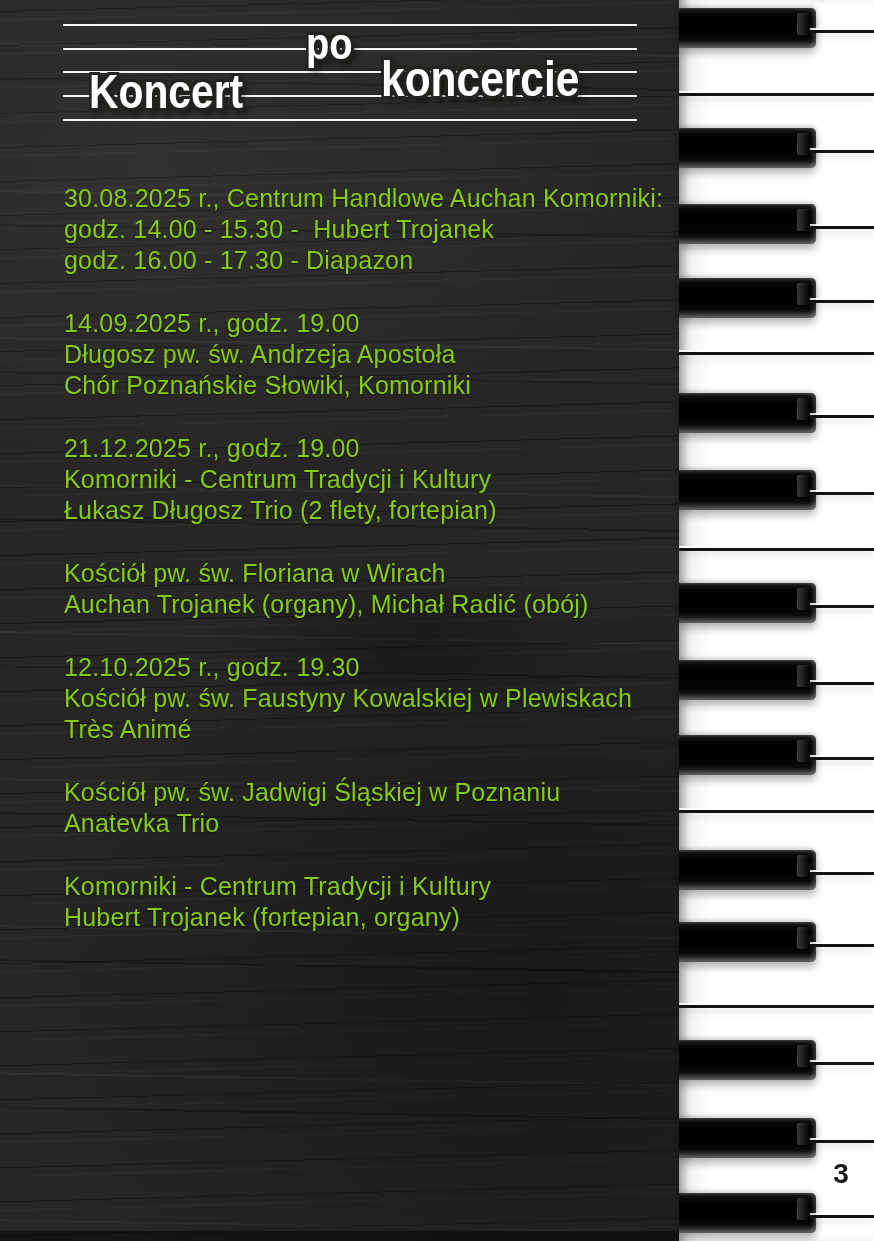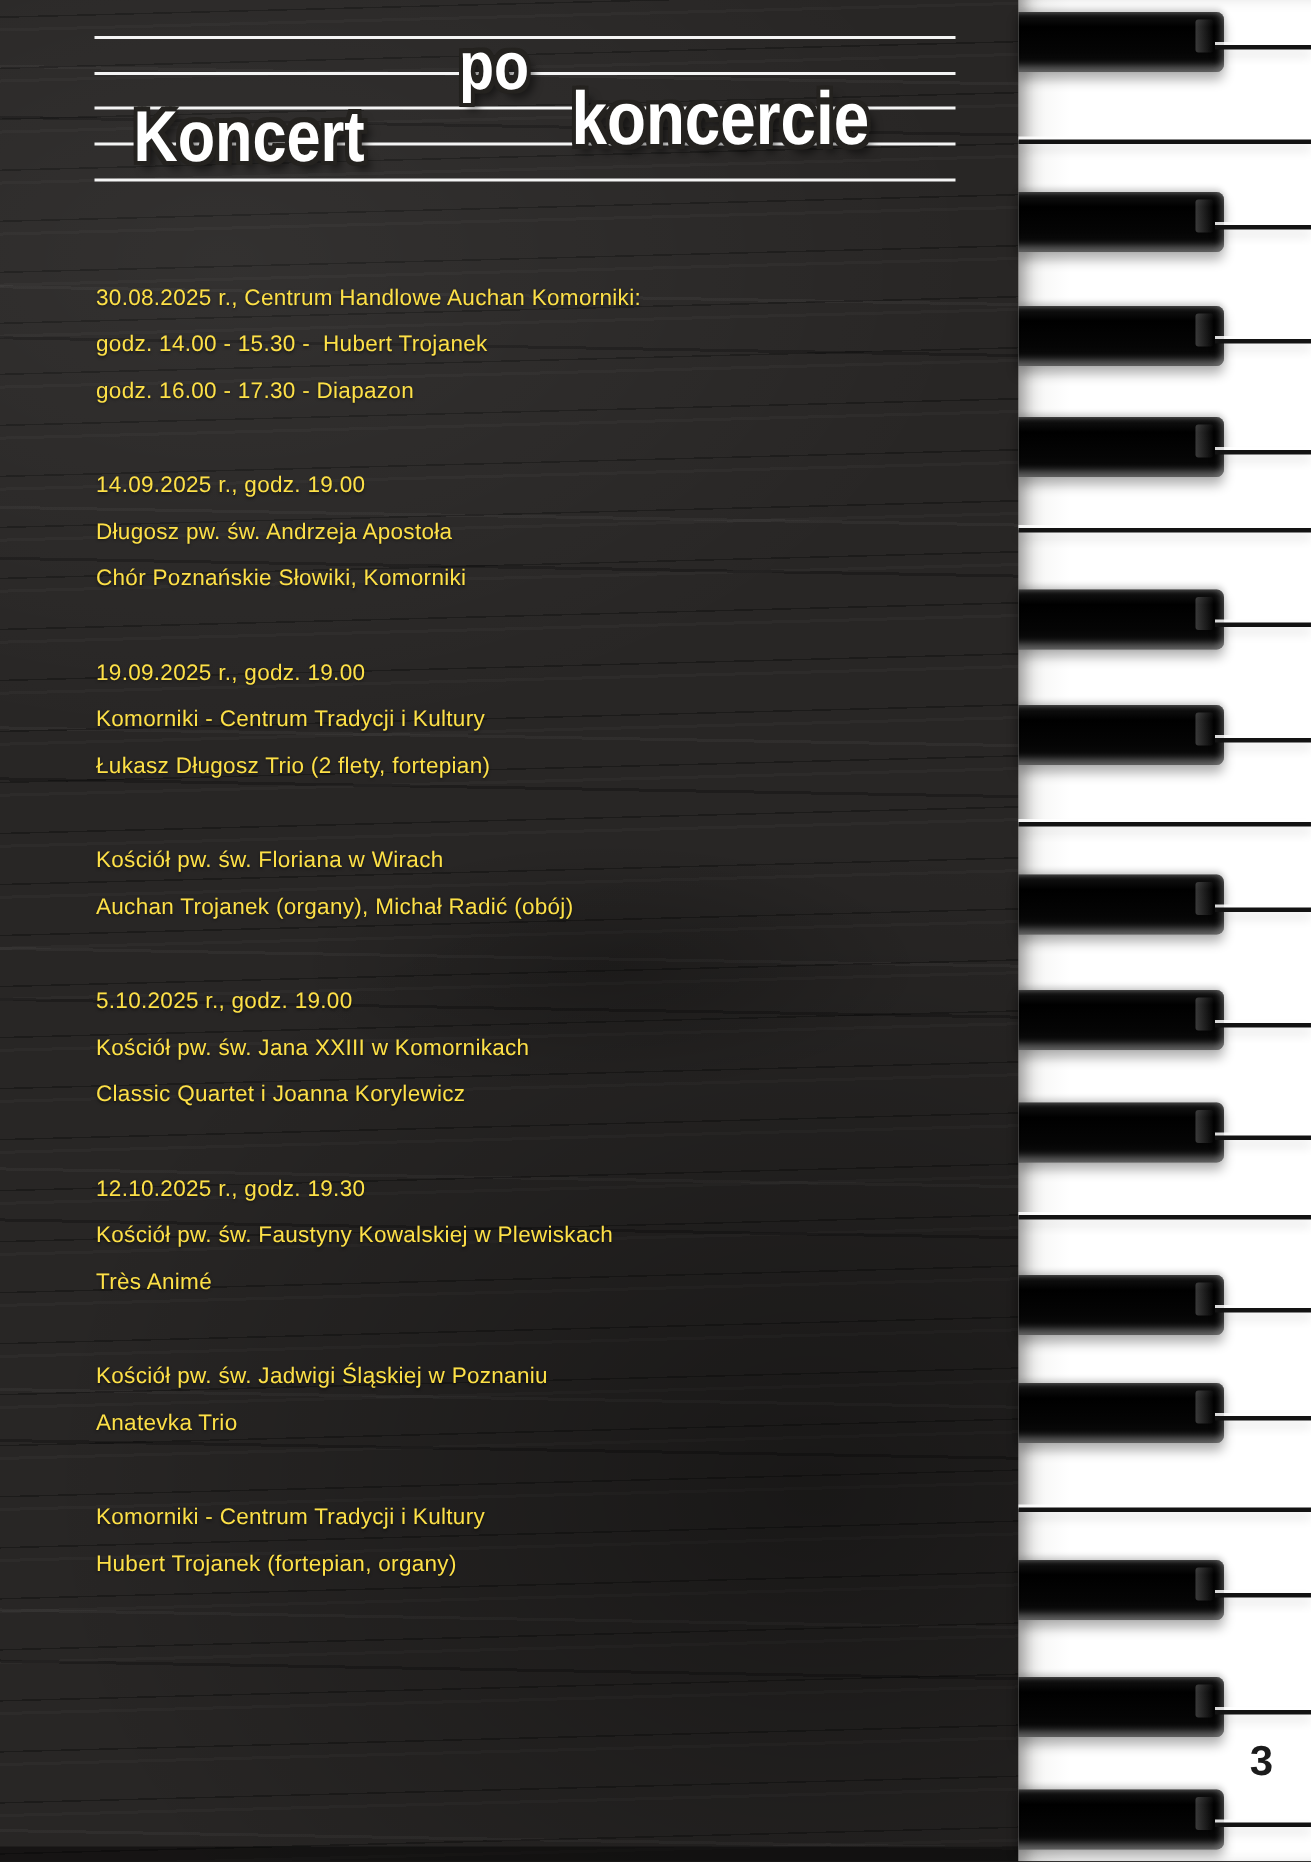--- a/index.html
+++ b/index.html
@@ -45,21 +45,21 @@
        0   -3px 0 #24221f, 0    3px 0 #24221f,
        5px  5px 7px rgba(0,0,0,0.65);
   }
   .w-koncert  {left:89px; top:68px;font-size:48px;}
   .w-po       {left:306px;top:21px;font-size:45px;}
   .w-koncercie{left:381px;top:54px;font-size:50px;}
   
   .events{position:absolute;left:64px;top:183px;width:605px;}
   .event{margin:0 0 32px 0;}
   .event-line{
-    margin:0;font-size:15px;line-height:31px;color:#fde047;
+    margin:0;font-size:25px;line-height:31px;color:#84cc16;
     letter-spacing:0.2px;white-space:pre-wrap;
     text-shadow:0 1px 2px rgba(0,0,0,0.5);
   }
   
   .piano{
     position:absolute;left:679px;top:0;width:195px;height:1241px;
     background:linear-gradient(90deg,#e7e6e5 0px,#f6f6f5 10px,#ffffff 34px);
     box-shadow:inset 10px 0 14px -8px rgba(0,0,0,0.45);
   }
   .black-key{
@@ -113,32 +113,27 @@
         <p class="event-line">30.08.2025 r., Centrum Handlowe Auchan Komorniki:</p>
         <p class="event-line">godz. 14.00 - 15.30 -  Hubert Trojanek</p>
         <p class="event-line">godz. 16.00 - 17.30 - Diapazon</p>
       </div>
       <div class="event">
         <p class="event-line">14.09.2025 r., godz. 19.00</p>
         <p class="event-line">Długosz pw. św. Andrzeja Apostoła</p>
         <p class="event-line">Chór Poznańskie Słowiki, Komorniki</p>
       </div>
       <div class="event">
-        <p class="event-line">19.09.2025 r., godz. 19.00</p>
+        <p class="event-line">21.12.2025 r., godz. 19.00</p>
         <p class="event-line">Komorniki - Centrum Tradycji i Kultury</p>
         <p class="event-line">Łukasz Długosz Trio (2 flety, fortepian)</p>
       </div>
       <div class="event">
         <p class="event-line">Kościół pw. św. Floriana w Wirach</p>
         <p class="event-line">Auchan Trojanek (organy), Michał Radić (obój)</p>
-      </div>
-      <div class="event">
-        <p class="event-line">5.10.2025 r., godz. 19.00</p>
-        <p class="event-line">Kościół pw. św. Jana XXIII w Komornikach</p>
-        <p class="event-line">Classic Quartet i Joanna Korylewicz</p>
       </div>
       <div class="event">
         <p class="event-line">12.10.2025 r., godz. 19.30</p>
         <p class="event-line">Kościół pw. św. Faustyny Kowalskiej w Plewiskach</p>
         <p class="event-line">Très Animé</p>
       </div>
       <div class="event">
         <p class="event-line">Kościół pw. św. Jadwigi Śląskiej w Poznaniu</p>
         <p class="event-line">Anatevka Trio</p>
       </div>

